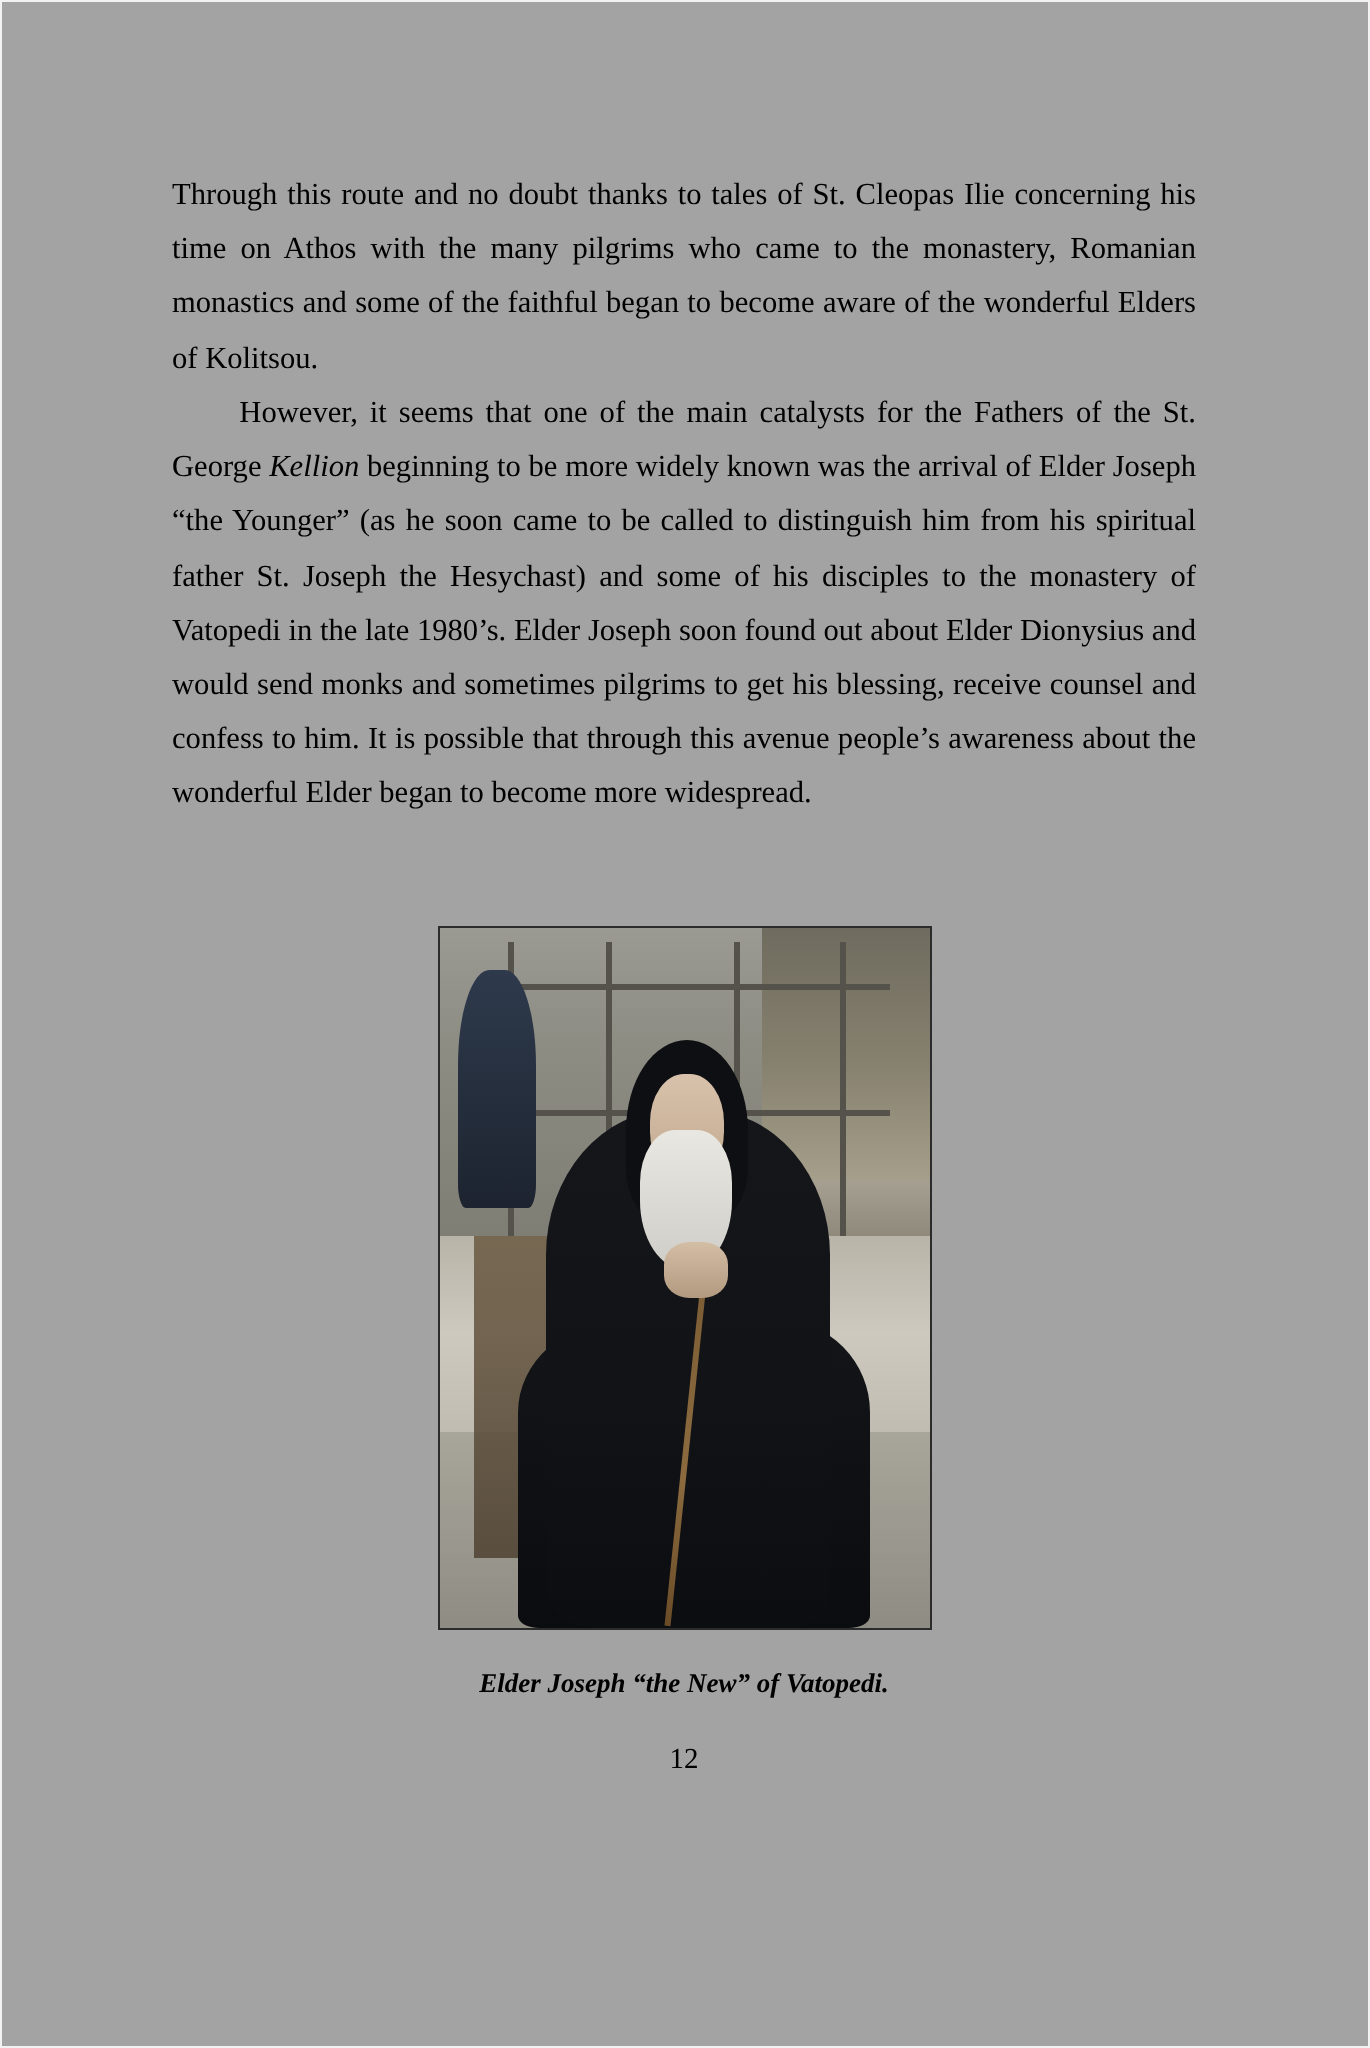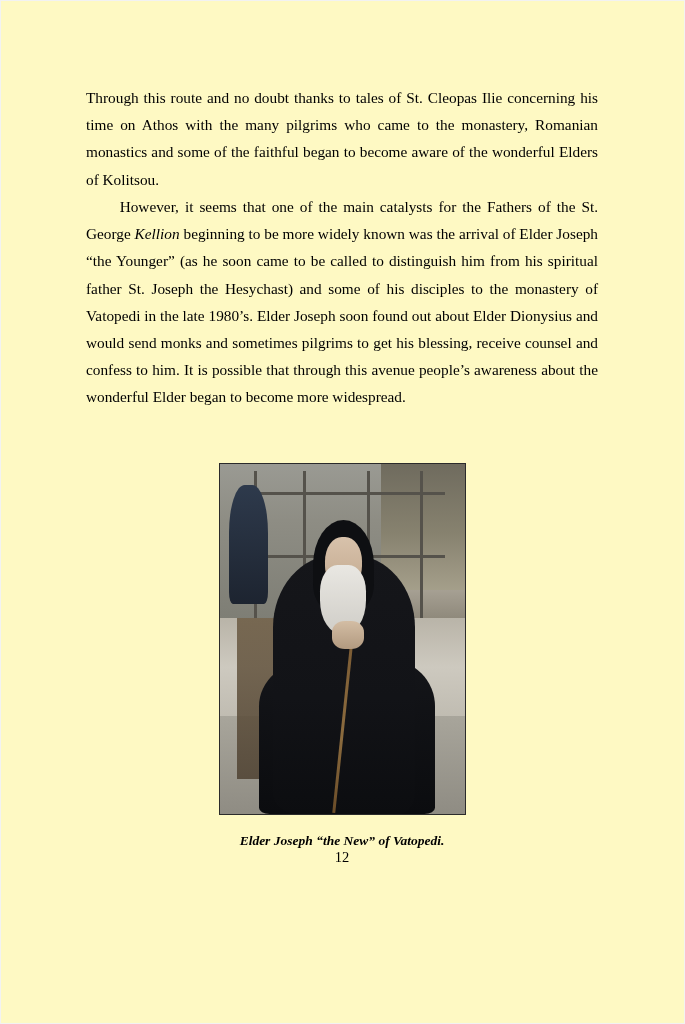--- a/index.html
+++ b/index.html
@@ -10,21 +10,21 @@
   body {
     width: 685px;
     height: 1024px;
     overflow: hidden;
     font-family: "Liberation Serif", serif;
   }
   .page {
     position: relative;
     width: 685px;
     height: 1024px;
-    background: #fef9c3;
+    background: #a3a3a3;
     box-sizing: border-box;
     box-shadow: inset 0 0 0 1px #f2f2f2;
   }
   .page-inner {
     position: absolute;
     left: 86px;
     top: 84px;
     width: 512px;
   }
   .body-text {
@@ -186,20 +186,21 @@
   .figure-caption {
     margin-top: 14px;
     font-family: "Liberation Serif", serif;
     font-style: italic;
     font-weight: bold;
     font-size: 13.5px;
     color: #000;
     text-align: center;
   }
   .page-number {
+    margin-top: 22px;
     text-align: center;
     font-family: "Liberation Serif", serif;
     font-size: 14.5px;
     color: #000;
   }
   i.term { font-style: italic; }
 </style>
 </head>
 <body>
 

